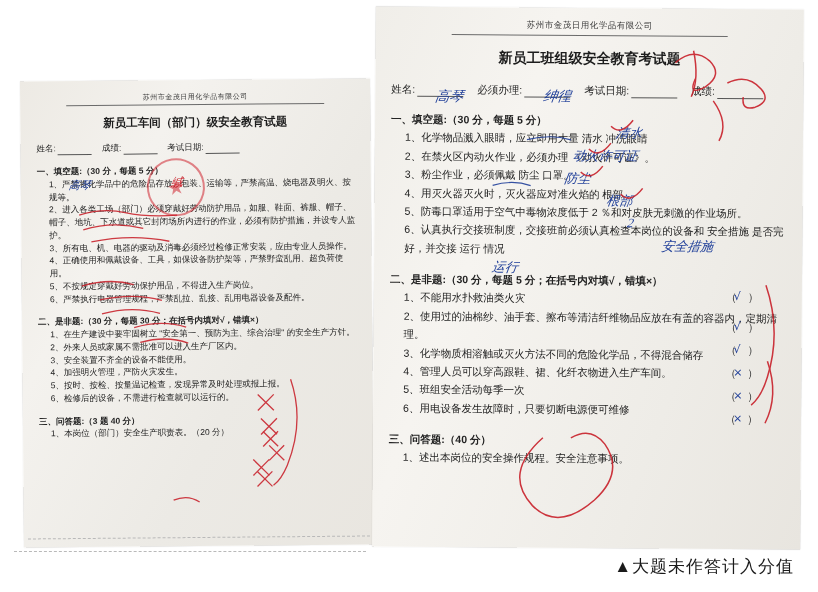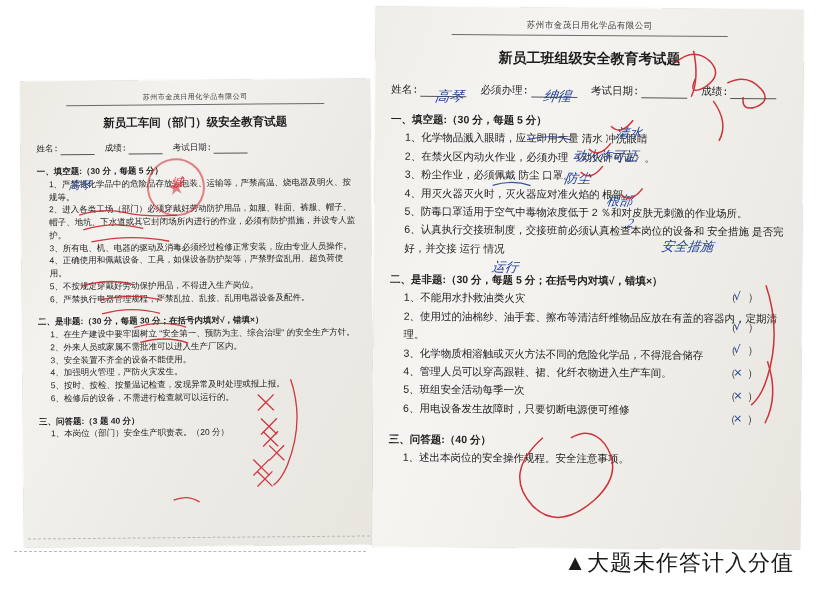--- a/index.html
+++ b/index.html
@@ -87,21 +87,21 @@
   
   .meta-row {
     display: flex;
     align-items: flex-end;
     gap: 10px;
     margin-top: 12px;
     font-size: 8.5px;
     color: #262626;
   }
   .sheet-right .meta-row { font-size: 10.5px; gap: 14px; margin-top: 16px; }
-  .meta-item { display: flex; align-items: flex-end; white-space: nowrap; font-family: Liberation Mono, monospace; }
+  .meta-item { display: flex; align-items: flex-end; white-space: nowrap; }
   .blank {
     display: inline-block;
     border-bottom: 1px solid #555;
     min-width: 34px;
     height: 11px;
     margin-left: 2px;
     position: relative;
   }
   .sheet-right .blank { min-width: 46px; height: 13px; }
 
@@ -159,21 +159,21 @@
     font-size: 20px;
     line-height: 1;
     color: #cf2530;
   }
 
   
   .caption {
     position: absolute;
     right: 24px;
     bottom: 14px;
-    font-size: 22px;
+    font-size: 17px;
     color: #1a1a1a;
     font-family: Liberation Sans, sans-serif;
     letter-spacing: 1px;
   }
 
   
   .dash-rule {
     position: absolute;
     left: 14px;
     bottom: 40px;

